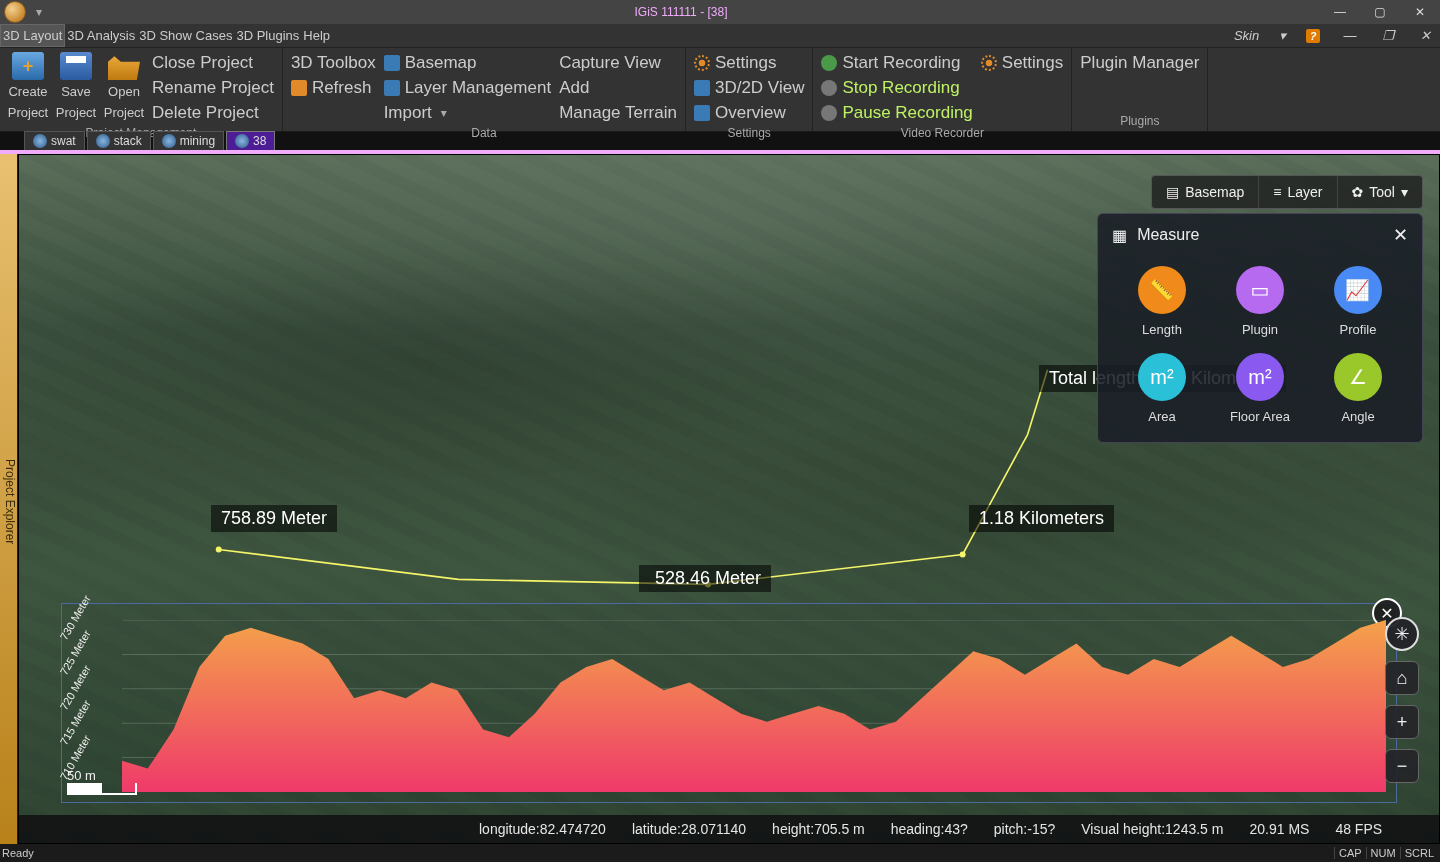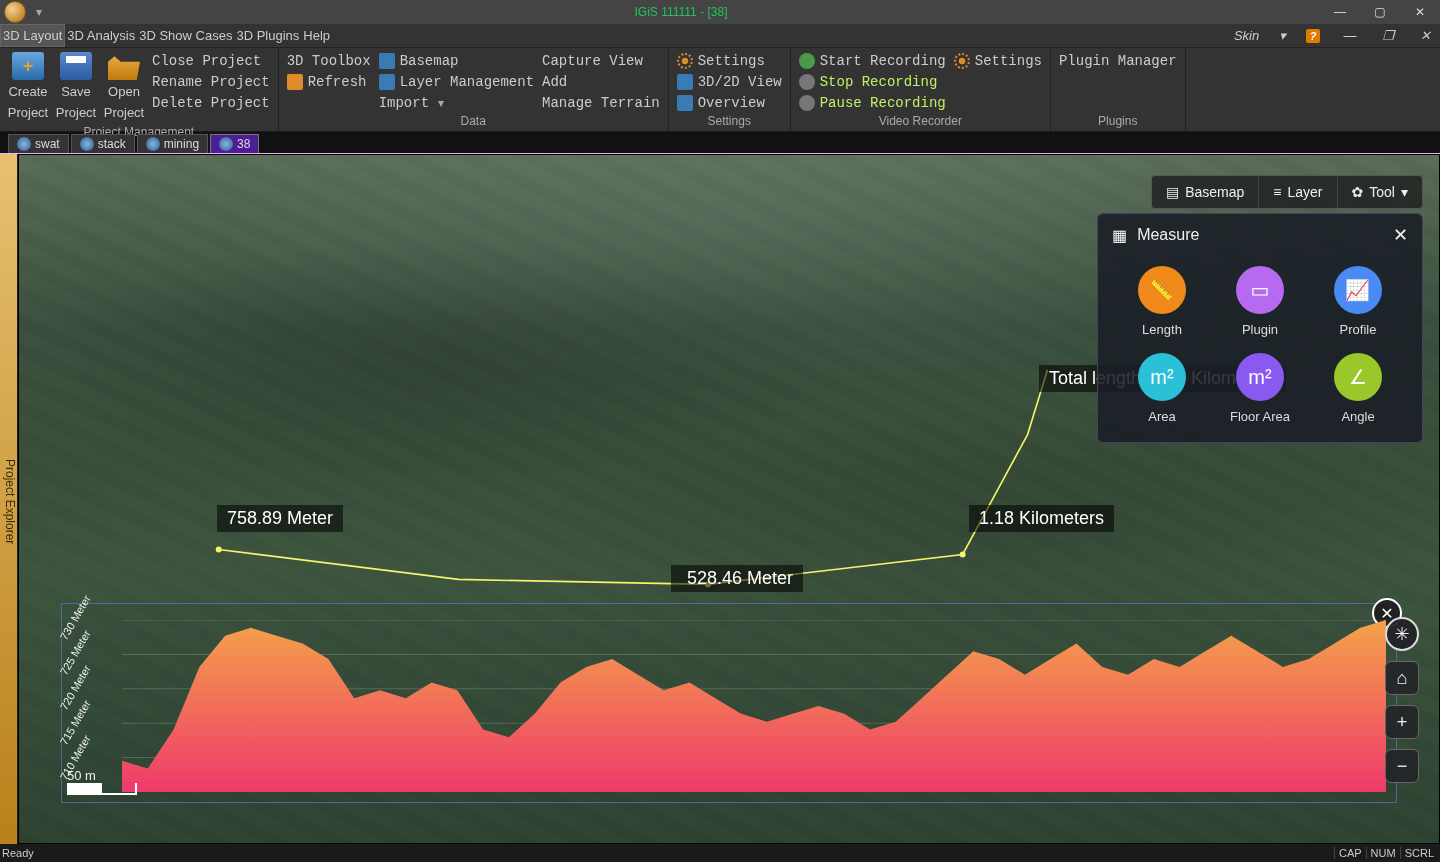--- a/index.html
+++ b/index.html
@@ -2,21 +2,21 @@
 <html><head>
 <meta charset="utf-8">
 <style>
 * { margin: 0; padding: 0; box-sizing: border-box; font-family: "Segoe UI", Arial, sans-serif; }
 html, body { width: 1440px; height: 862px; background: #333; color: #ddd; overflow: hidden; }
 
 
 .titlebar { height: 24px; background: #444; display: flex; align-items: center; font-size: 12px; }
 .titlebar .logo { width: 22px; height: 22px; margin: 0 4px; background: radial-gradient(circle at 35% 35%, #f5d090, #c78a30 70%); border-radius: 50%; border: 1px solid #8a5a1a; }
 .titlebar .dropdown-indicator { color: #aaa; margin-left: 6px; }
-.titlebar .title { flex: 1; text-align: center; color: #22c55e; }
+.titlebar .title { flex: 1; text-align: center; color: #f0abfc; }
 .win-btns { display: flex; }
 .win-btns span { width: 40px; text-align: center; cursor: pointer; }
 
 
 .menubar { height: 24px; background: #333; display: flex; align-items: center; font-size: 13px; border-bottom: 1px solid #222; }
 .menubar .menu-item { padding: 0 2px; height: 100%; display: flex; align-items: center; cursor: pointer; color: #ccc; }
 .menubar .menu-item.active { background: #555; border: 1px solid #666; }
 .menubar .spacer { flex: 1; }
 .menubar .skin { padding-right: 6px; color: #ccc; display:flex;align-items:center;gap:20px;font-style:italic;}
 .skin .qmark { background:#e07a00;color:#fff;padding:1px 4px;font-weight:bold;border-radius:2px;font-size:11px;}
@@ -26,29 +26,29 @@
 .ribbon { height: 84px; background: #333; display: flex; border-bottom: 1px solid #1a1a1a; font-size: 12px; }
 .ribbon .group { display: flex; flex-direction: column; height: 100%; border-right: 1px solid #222; padding: 2px 6px 0 6px; }
 .ribbon .group-body { flex: 1; display: flex; align-items: flex-start; gap: 4px; }
 .ribbon .group-label { text-align: center; color: #aaa; font-size: 12px; padding: 2px 0 3px 0; }
 .bigbtn { display: flex; flex-direction: column; align-items: center; width: 44px; cursor: pointer; padding-top: 2px; }
 .bigbtn .icon { width: 32px; height: 28px; margin-bottom: 1px; }
 .bigbtn .lbl { font-size: 13px; text-align: center; line-height: 21px; color: #ccc; }
 .smallcol { display: flex; flex-direction: column; gap: 3px; padding-top: 2px; }
 .smallbtn { display: flex; align-items: center; gap: 5px; cursor: pointer; padding: 1px 2px; }
 .smallbtn .sicon { width: 16px; height: 16px; flex-shrink:0; }
-.smallbtn .slbl { font-size: 14px; color: #ccc; white-space: nowrap; font-family: Liberation Mono, monospace; }
+.smallbtn .slbl { font-size: 17px; color: #ccc; white-space: nowrap; }
 .smallbtn.disabled .slbl { color: #bef264; }
 .sicon.orange { background: #e08a2a; border-radius: 2px; }
 .sicon.blue { background: #3a7ab5; border-radius: 2px; }
 .sicon.green { background: #4a9a4a; border-radius: 50%; }
 .sicon.gear { background: radial-gradient(circle,#e08a2a 40%,transparent 42%); border:2px dotted #e08a2a; border-radius:50%;}
 
 
-.doctabs { height: 22px; background: #111; display: flex; align-items: flex-end; padding-left: 8px; border-bottom: 1px solid #f0abfc; }
+.doctabs { height: 22px; background: #111; display: flex; align-items: flex-end; padding-left: 24px; border-bottom: 4px solid #f0abfc; }
 .doctab { display: flex; align-items: center; gap: 4px; padding: 2px 8px; background: #333; border: 1px solid #555; border-bottom: none; font-size: 12px; cursor: pointer; margin-right: 2px; }
 .doctab.active { background: #4c1d95; border-color:#777; }
 .doctab .globeicon { width: 14px; height: 14px; background: radial-gradient(circle,#8ab5e0,#2a5a8a); border-radius: 50%; }
 
 
 .workspace { position: relative; height: calc(862px - 24px - 24px - 84px - 22px - 18px); display: flex; }
 .side-explorer { width: 18px; background: #333; border-right: 1px solid #222; writing-mode: vertical-rl; text-align: center; font-size: 12px; color: #bbb; padding-top: 6px; cursor: pointer; background:linear-gradient(#e8c070,#b8811a) ; color:#3a2a0a;}
 .viewport { flex: 1; position: relative; background: linear-gradient(180deg,#5a6e5a 0%,#3b503e 25%,#3a4f3b 45%,#3e5640 60%,#2f4432 100%); overflow: hidden; border: 1px solid #000;}
 
 .viewport::before { content:""; position:absolute; inset:0; background:
@@ -294,22 +294,22 @@
 
   <div class="viewport">
 
     <svg class="pathsvg" viewBox="0 0 1422 690" preserveAspectRatio="none">
       <polyline points="200,395 440,425 690,430 945,400 1010,280 1030,215" fill="none" stroke="#f5f56a" stroke-width="1.6"></polyline>
       <circle cx="200" cy="395" r="3" fill="#f5f56a"></circle>
       <circle cx="690" cy="430" r="3" fill="#f5f56a"></circle>
       <circle cx="945" cy="400" r="3" fill="#f5f56a"></circle>
     </svg>
 
-    <div class="annot" style="left:198px; top:350px;">758.89 Meter</div>
-    <div class="annot" style="left:652px; top:410px;padding-left:16px;">528.46 Meter</div>
+    <div class="annot" style="left:192px; top:350px;">758.89 Meter</div>
+    <div class="annot" style="left:620px; top:410px;padding-left:16px;">528.46 Meter</div>
     <div class="annot" style="left:950px; top:350px;">1.18 Kilometers</div>
     <div class="annot" style="left:1020px; top:210px;">Total length: 2.47 Kilometers</div>
 
     <div class="maptoolbar">
       <div class="mtb-item">
           <span>▤</span>
           <span>Basemap</span>
         </div>
       <div class="mtb-item">
           <span>≡</span>
@@ -391,20 +391,30 @@
       <div class="ctrl">⌂</div>
       <div class="ctrl">+</div>
       <div class="ctrl">−</div>
     </div>
 
     <div class="scalebar">
       <span>50 m</span>
       <div class="bar"></div>
     </div>
 
+    <div class="infobar">
+      <span>longitude:82.474720</span>
+      <span>latitude:28.071140</span>
+      <span>height:705.5 m</span>
+      <span>heading:43?</span>
+      <span>pitch:-15?</span>
+      <span>Visual height:1243.5 m</span>
+      <span>20.91 MS</span>
+      <span>48 FPS</span>
+    </div>
 
   </div>
 </div>
 
 <div class="statusbar">
   <span>Ready</span>
   <div class="spacer"></div>
   <span class="ind">CAP</span>
   <span class="ind">NUM</span>
   <span class="ind">SCRL</span>

